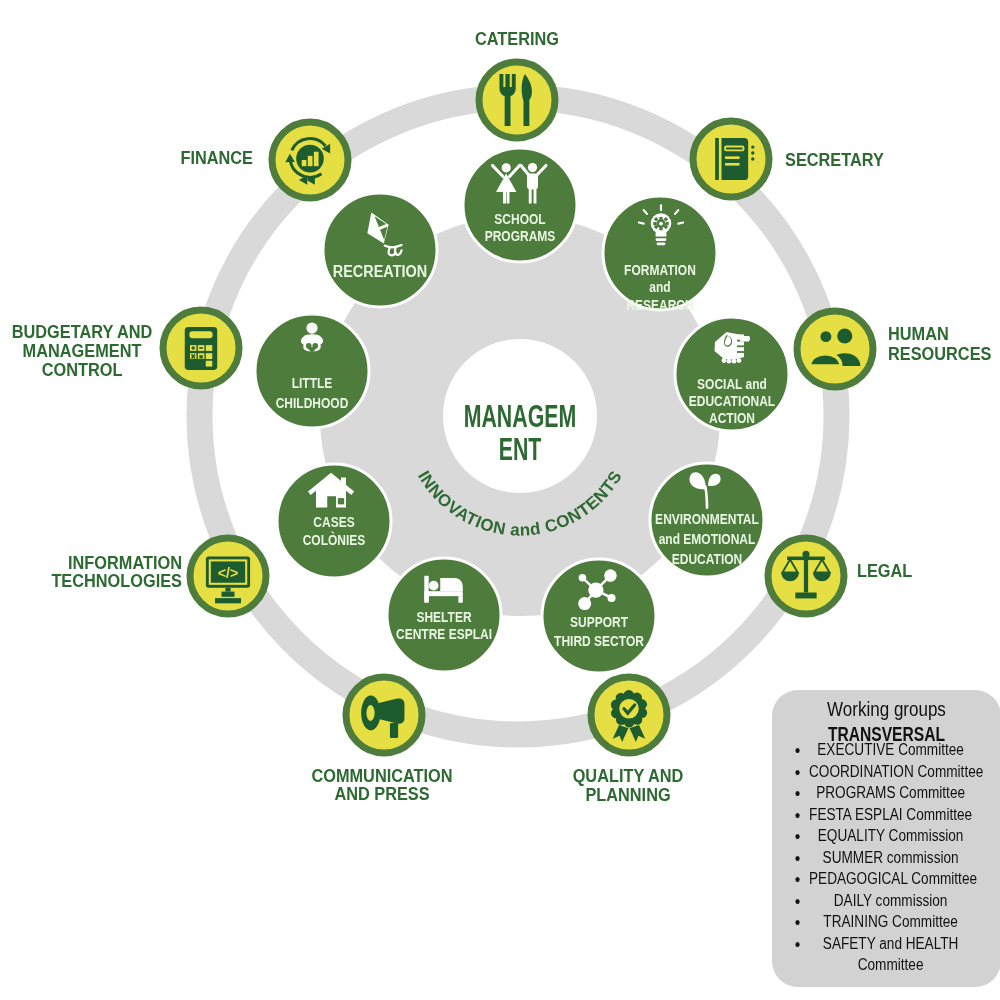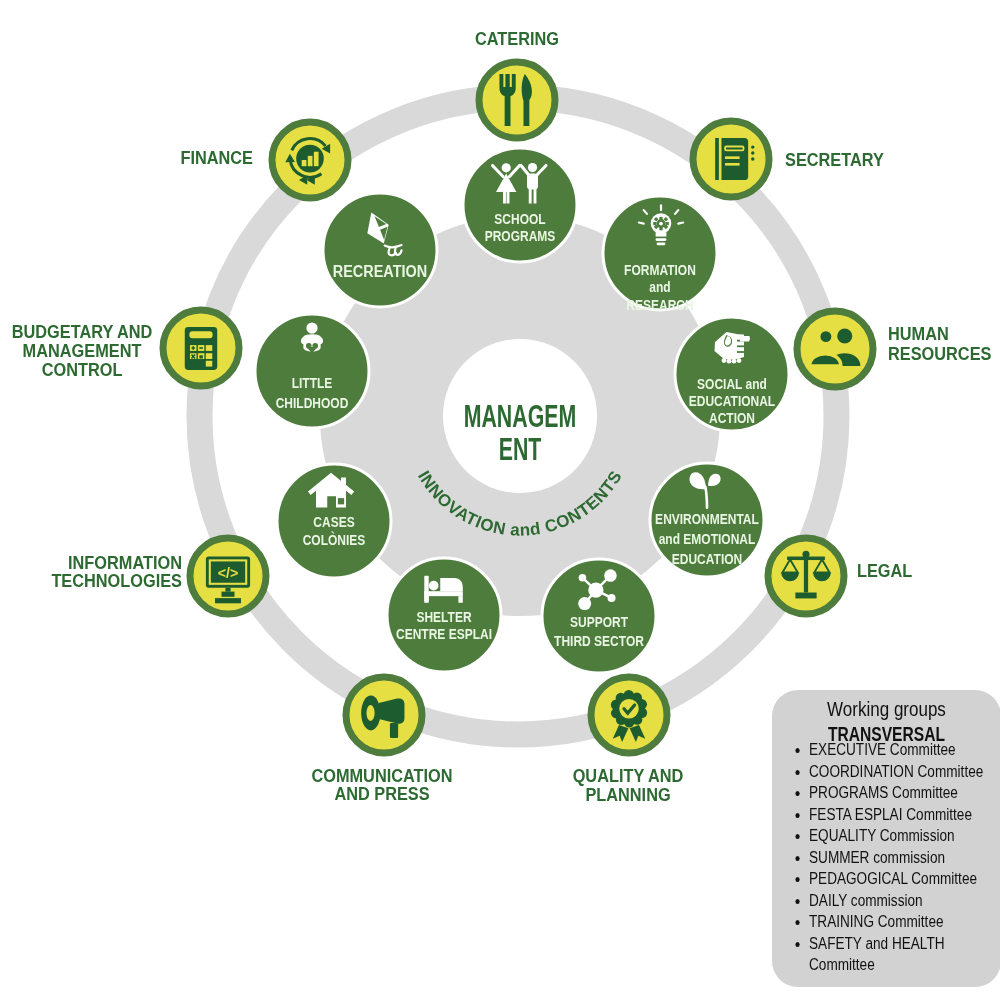--- a/index.html
+++ b/index.html
@@ -4,21 +4,21 @@
 <style>
   html,body{margin:0;padding:0;background:#ffffff;}
   *{-webkit-font-smoothing:antialiased;}
   #stage{position:relative;width:1000px;height:1000px;background:#ffffff;overflow:hidden;
          font-family:"Liberation Sans", sans-serif;}
   .box{position:absolute;}
   .wg{left:748px;top:690px;width:229px;height:297px;background:#d2d2d2;border-radius:26px;
       color:#111;margin-left:24px;}
   .wg .t1{text-align:center;margin-top:8px;font-size:20px;transform:scaleX(.85);}
   .wg .t2{text-align:center;margin-top:2px;font-size:20px;font-weight:bold;transform:scaleX(.78);}
-  .wg ul{margin:-7px 0 0 0;padding-left:37px;font-size:16px;line-height:21.5px;}
+  .wg ul{margin:-7px 0 0 0;padding-left:37px;font-size:16px;line-height:21.5px;text-align:center;}
   .wg li{white-space:nowrap;transform:scaleX(.85);transform-origin:left;}
   .lg{left:394px;top:841px;width:251px;height:129px;background:#fff;border:3px solid #b7bdc3;
       border-radius:10px;box-sizing:border-box;}
   .lg .row{position:absolute;left:67px;color:#6d6e71;font-weight:bold;font-size:20px;white-space:nowrap;
            line-height:19px;transform:scaleX(.81);transform-origin:left center;}
   .dotG{position:absolute;left:7.5px;top:11.5px;width:46px;height:46px;border-radius:50%;background:#4d7c3c;}
   .dotY{position:absolute;left:8px;top:71px;width:45px;height:45px;border-radius:50%;background:#e6df43;
         border:5px solid #2f6930;box-sizing:border-box;}
 </style>
 </head>

